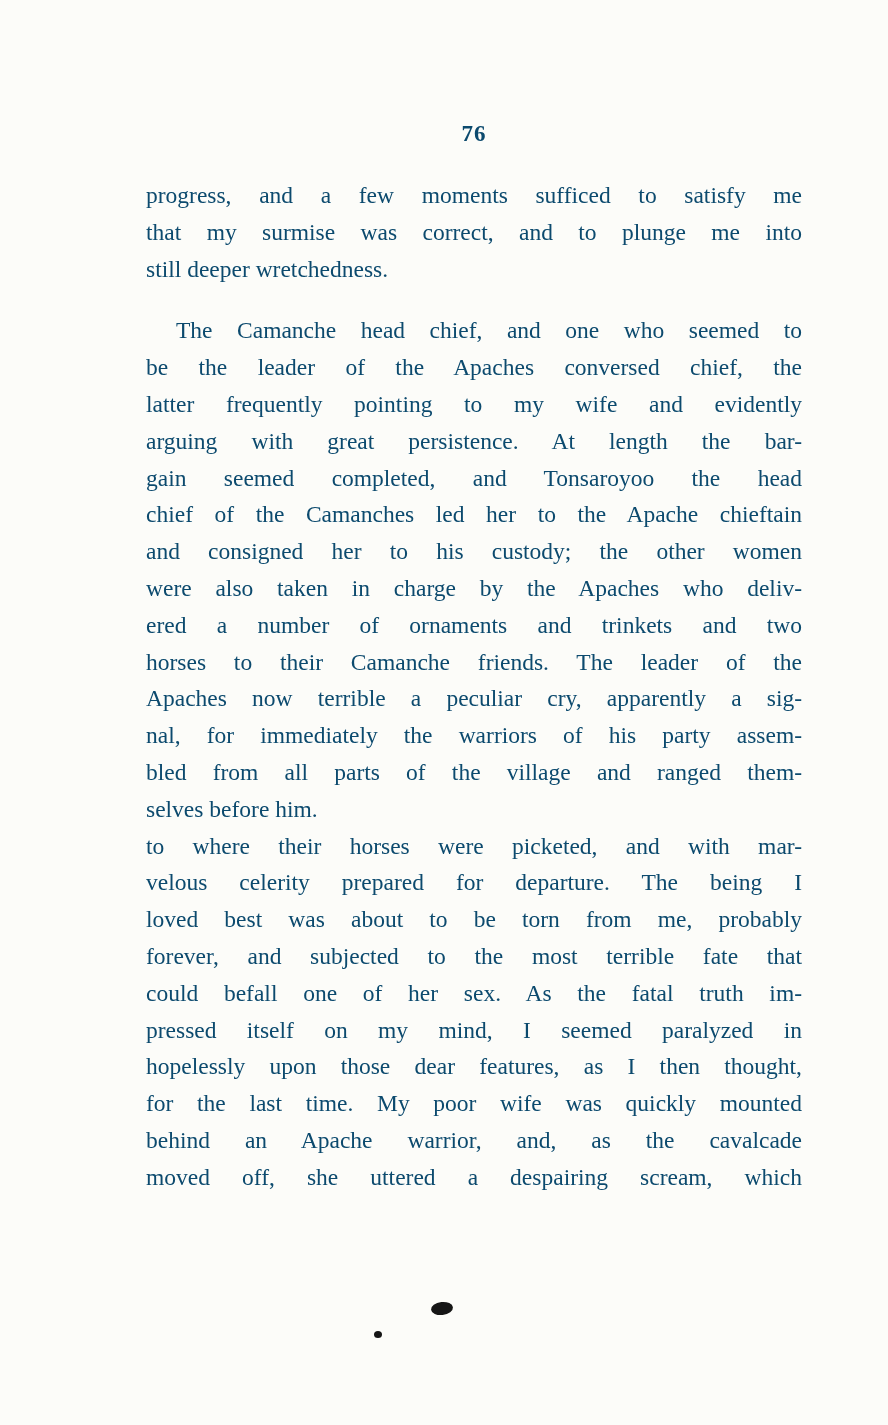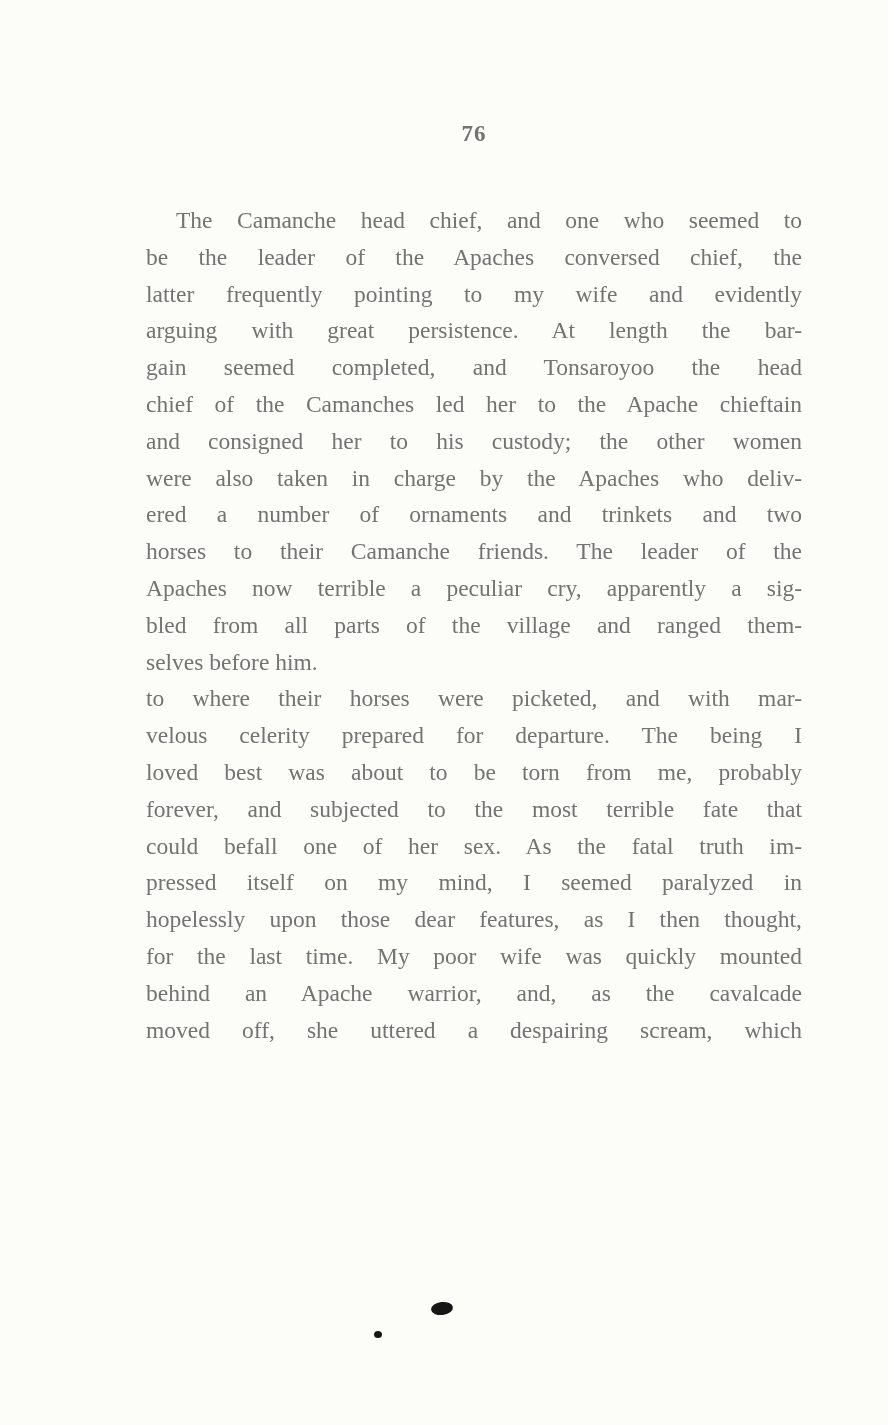--- a/index.html
+++ b/index.html
@@ -4,21 +4,21 @@
 <style>
   html, body { margin: 0; padding: 0; }
   body { background: #ffffff; }
 
   .page {
     position: relative;
     width: 888px;
     height: 1425px;
     background: #fcfcf9;
     font-family: "Liberation Serif", "DejaVu Serif", serif;
-    color: #737373;
+    color: #0c4a6e;
     overflow: hidden;
   }
 
   .page-number {
     position: absolute;
     top: 121px;
     left: 146px;
     width: 656px;
     text-align: center;
     font-size: 23px;
@@ -70,33 +70,39 @@
 </style>
 </head>
 <body>
 
 <div class="page">
 
   <div class="page-number">76</div>
 
   <div class="text-block">
 
+    <div class="paragraph">
+      <div class="line">progress, and a few moments sufficed to satisfy me</div>
+      <div class="line">that my surmise was correct, and to plunge me into</div>
+      <div class="line short">still deeper wretchedness.</div>
+    </div>
 
     <div class="paragraph">
       <div class="line first">The Camanche head chief, and one who seemed to</div>
       <div class="line">be the leader of the Apaches conversed chief, the</div>
       <div class="line">latter frequently pointing to my wife and evidently</div>
       <div class="line">arguing with great persistence. At length the bar-</div>
       <div class="line">gain seemed completed, and Tonsaroyoo the head</div>
       <div class="line">chief of the Camanches led her to the Apache chieftain</div>
       <div class="line">and consigned her to his custody; the other women</div>
       <div class="line">were also taken in charge by the Apaches who deliv-</div>
       <div class="line">ered a number of ornaments and trinkets and two</div>
       <div class="line">horses to their Camanche friends. The leader of the</div>
       <div class="line">Apaches now terrible a peculiar cry, apparently a sig-</div>
+      <div class="line">nal, for immediately the warriors of his party assem-</div>
       <div class="line">bled from all parts of the village and ranged them-</div>
       <div class="line short">selves before him.</div>
     </div>
 
     <div class="paragraph">
       <div class="line">to where their horses were picketed, and with mar-</div>
       <div class="line">velous celerity prepared for departure. The being I</div>
       <div class="line">loved best was about to be torn from me, probably</div>
       <div class="line">forever, and subjected to the most terrible fate that</div>
       <div class="line">could befall one of her sex. As the fatal truth im-</div>

